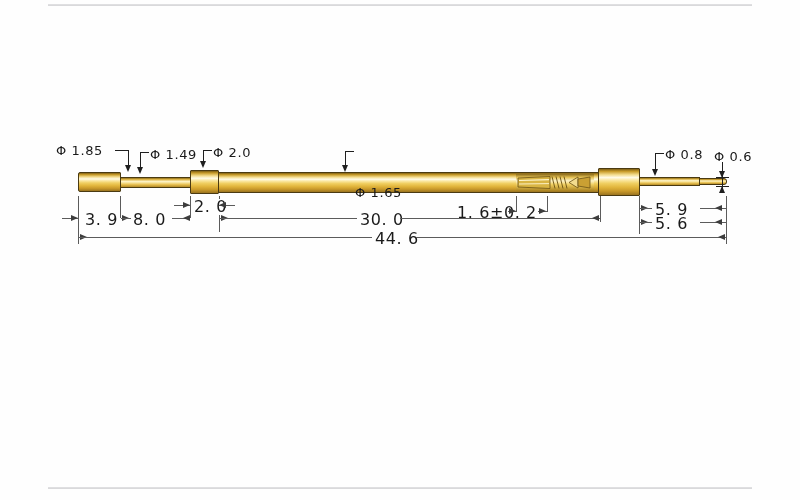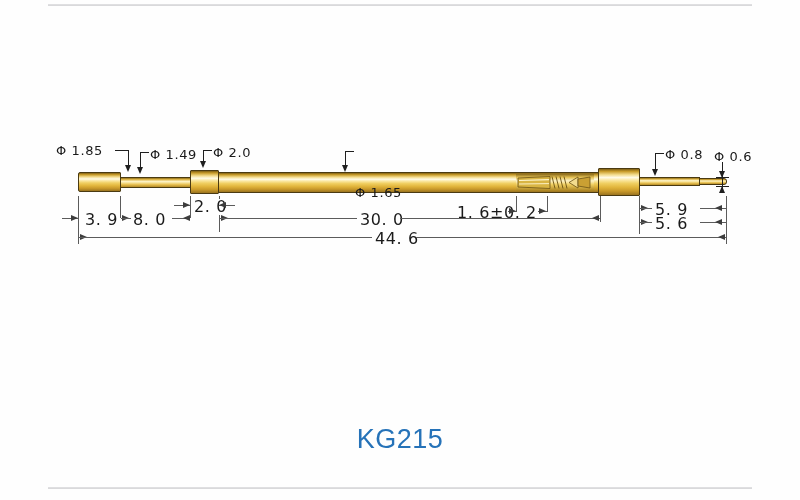--- a/index.html
+++ b/index.html
@@ -284,15 +284,14 @@
     <div class="arrow arrow-l" style="left:715px; top:219px;"></div>
 
     <div class="arrow arrow-r" style="left:80px; top:234px;"></div>
     <div class="dim-line" style="left:79px; top:237px; width:293px;"></div>
     <div class="dim-text white-bg" style="left:373px; top:231px;">44. 6</div>
     <div class="dim-line" style="left:416px; top:237px; width:310px;"></div>
     <div class="arrow arrow-l" style="left:718px; top:234px;"></div>
 
   </div>
 
-  <div id="part-label">KG215</div>
 
 </div>
 
 </body></html>

